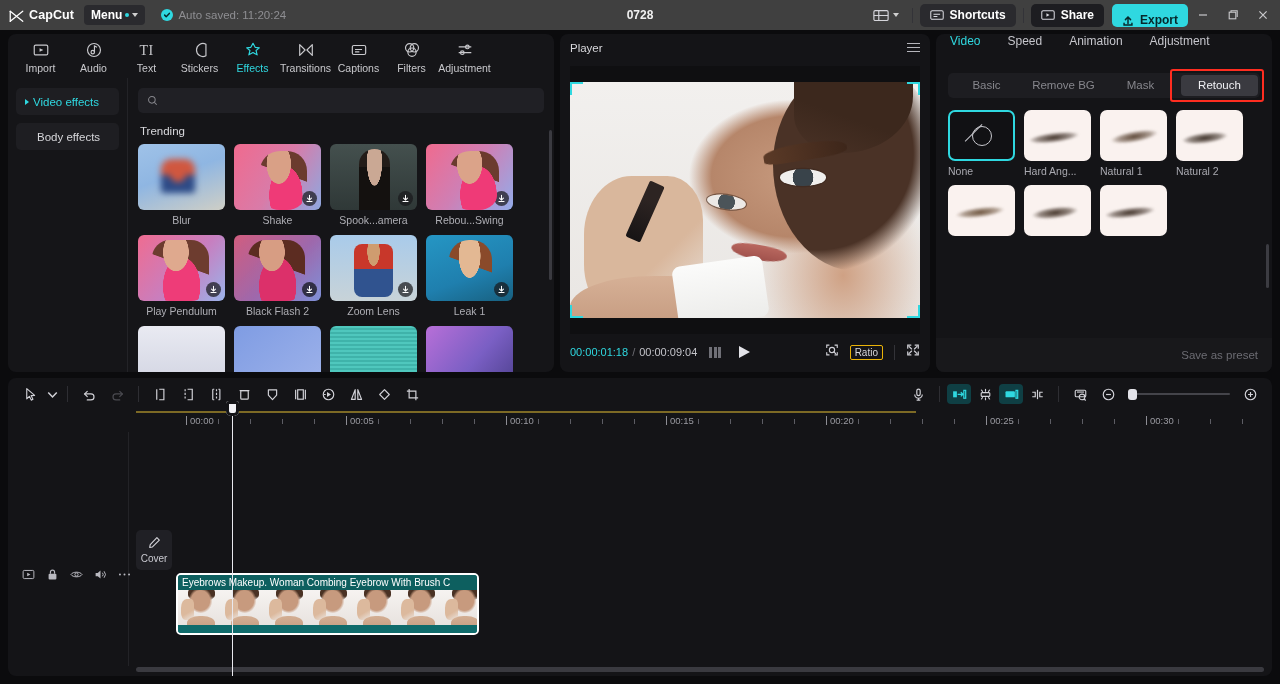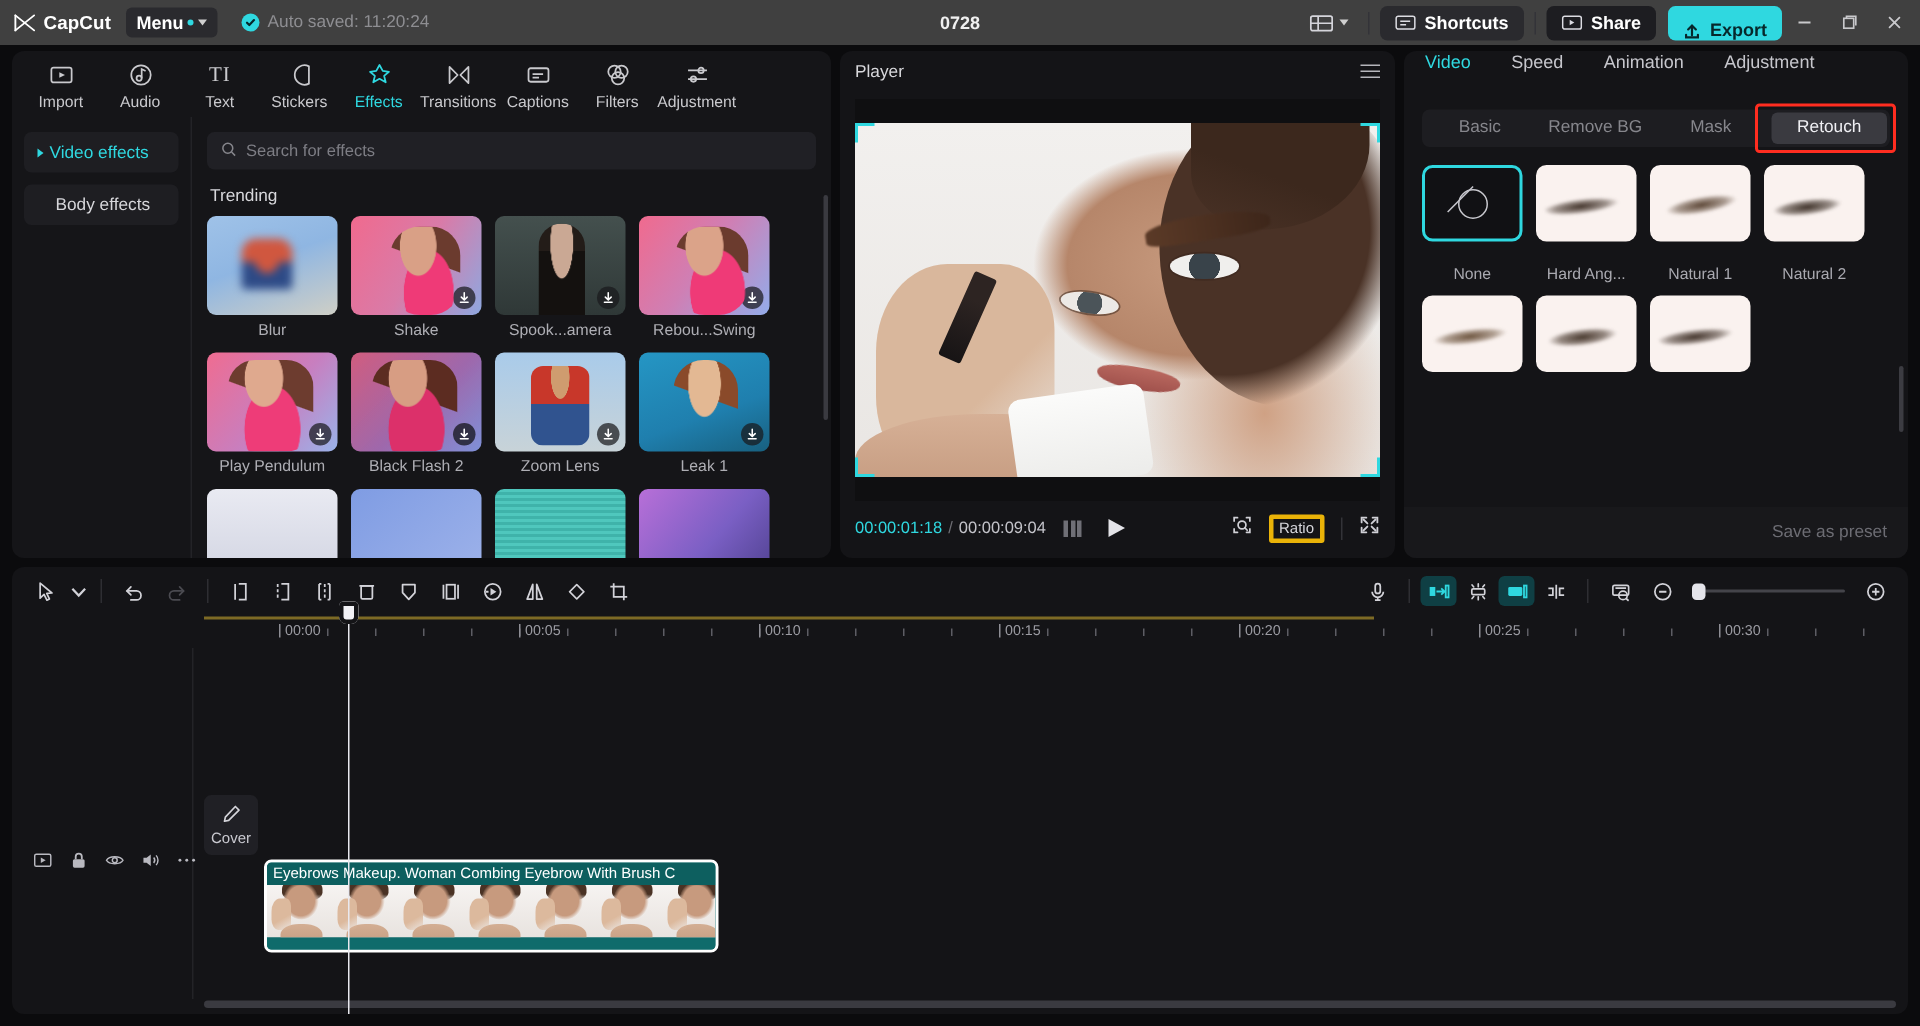--- a/index.html
+++ b/index.html
@@ -244,21 +244,21 @@
     display: flex; align-items: center; padding: 0 10px;
   }
   .tc-cur { font-size: 11px; color: #2fd8e0; font-family: "Liberation Sans", sans-serif; }
   .tc-sep { font-size: 11px; color: #6e6e74; margin: 0 4px; }
   .tc-tot { font-size: 11px; color: #c3c3c9; }
   .grid-ic { margin-left: 12px; display: grid; grid-template-columns: repeat(3,3px); gap: 1.5px; }
   .grid-ic i { display: block; width: 3px; height: 11px; background: #6f6f76; }
   .play-ic { margin-left: 18px; width: 0; height: 0; border-top: 6.5px solid transparent; border-bottom: 6.5px solid transparent; border-left: 11px solid #e3e3e8; }
   .pb-right { margin-left: auto; display: flex; align-items: center; gap: 11px; }
   .pb-right svg { width: 14px; height: 14px; color: #d0d0d6; }
-  .ratio-btn { font-size: 10px; color: #d6d6db; border: 3px solid #eab308; border-radius: 2px; padding: 1px 4px; }
+  .ratio-btn { font-size: 10px; color: #d6d6db; border: 1px solid #eab308; border-radius: 2px; padding: 1px 4px; }
 
   
   .right-panel { left: 936px; top: 34px; width: 336px; height: 338px; background: #141417; }
   .rp-tabs { height: 31px; display: flex; align-items: flex-start; gap: 0; padding: 0 14px; }
   .rp-tab { font-size: 12px; color: #c6c6cc; margin-right: 27px; font-weight: 400; }
   .rp-tab.active { color: #2fd8e0; }
   .seg-row {
     margin: 8px 12px 0 12px; height: 25px; background: #1d1d21; border-radius: 5px;
     display: flex; align-items: center; position: relative;
   }
@@ -286,21 +286,21 @@
   .brow::before {
     content:""; position: absolute; inset: 0;
     background: radial-gradient(ellipse 60% 46% at 46% 62%, #4b3a2e 0%, rgba(75,58,46,0.55) 48%, rgba(75,58,46,0) 72%);
     border-radius: 50%; transform: rotate(-7deg); filter: blur(1px);
   }
   .brow.b2::before { background: radial-gradient(ellipse 62% 40% at 44% 60%, #3f3027 0%, rgba(63,48,39,.5) 50%, rgba(63,48,39,0) 74%); }
   .brow.b3::before { background: radial-gradient(ellipse 58% 44% at 52% 58%, #5a4433 0%, rgba(90,68,51,.5) 50%, rgba(90,68,51,0) 74%); transform: rotate(-10deg); }
   .brow.b4::before { background: radial-gradient(ellipse 56% 42% at 42% 62%, #3b2e25 0%, rgba(59,46,37,.5) 52%, rgba(59,46,37,0) 74%); }
   .brow.b5::before { background: radial-gradient(ellipse 60% 40% at 48% 60%, #6a513a 0%, rgba(106,81,58,.5) 50%, rgba(106,81,58,0) 74%); }
   .brow.b6::before { background: radial-gradient(ellipse 58% 46% at 46% 62%, #46362b 0%, rgba(70,54,43,.55) 48%, rgba(70,54,43,0) 72%); }
-  .preset-label { font-size: 10.5px; color: #a9a9b0; text-align: center; margin-top: 16px;
+  .preset-label { font-size: 10.5px; color: #a9a9b0; text-align: left; margin-top: 4px;
     white-space: nowrap; overflow: hidden; text-overflow: ellipsis; }
   .rp-footer {
     position: absolute; left: 0; right: 0; bottom: 0; height: 34px; background: #18181b;
     border-radius: 0 0 8px 8px; display: flex; align-items: center; justify-content: flex-end; padding-right: 14px;
   }
   .save-preset { font-size: 11.5px; color: #6c6c73; }
   .rp-scroll { position: absolute; right: 3px; top: 210px; width: 3px; height: 44px; background: #3c3c42; border-radius: 2px; }
 
   
   .timeline { left: 8px; top: 378px; width: 1264px; height: 298px; background: #141417; }
@@ -563,21 +563,20 @@
       </div>
 
       <div class="eff-col">
         <div class="search-box">
           <span>
             <svg viewBox="0 0 14 14" fill="none" stroke="currentColor" stroke-width="1.3">
                 <circle cx="6.2" cy="6.2" r="4.2"></circle>
                 <path d="M9.4 9.4 L12.4 12.4"></path>
               </svg>
           </span>
-          <input class="search-input" type="text" placeholder="Search for effects" style="">
         </div>
 
         <div class="sec-title">Trending</div>
 
         <div class="eff-grid">
           <div class="eff-cell">
             <div class="eff-thumb t-blur"></div>
             <div class="eff-label">Blur</div>
           </div>
           <div class="eff-cell">

